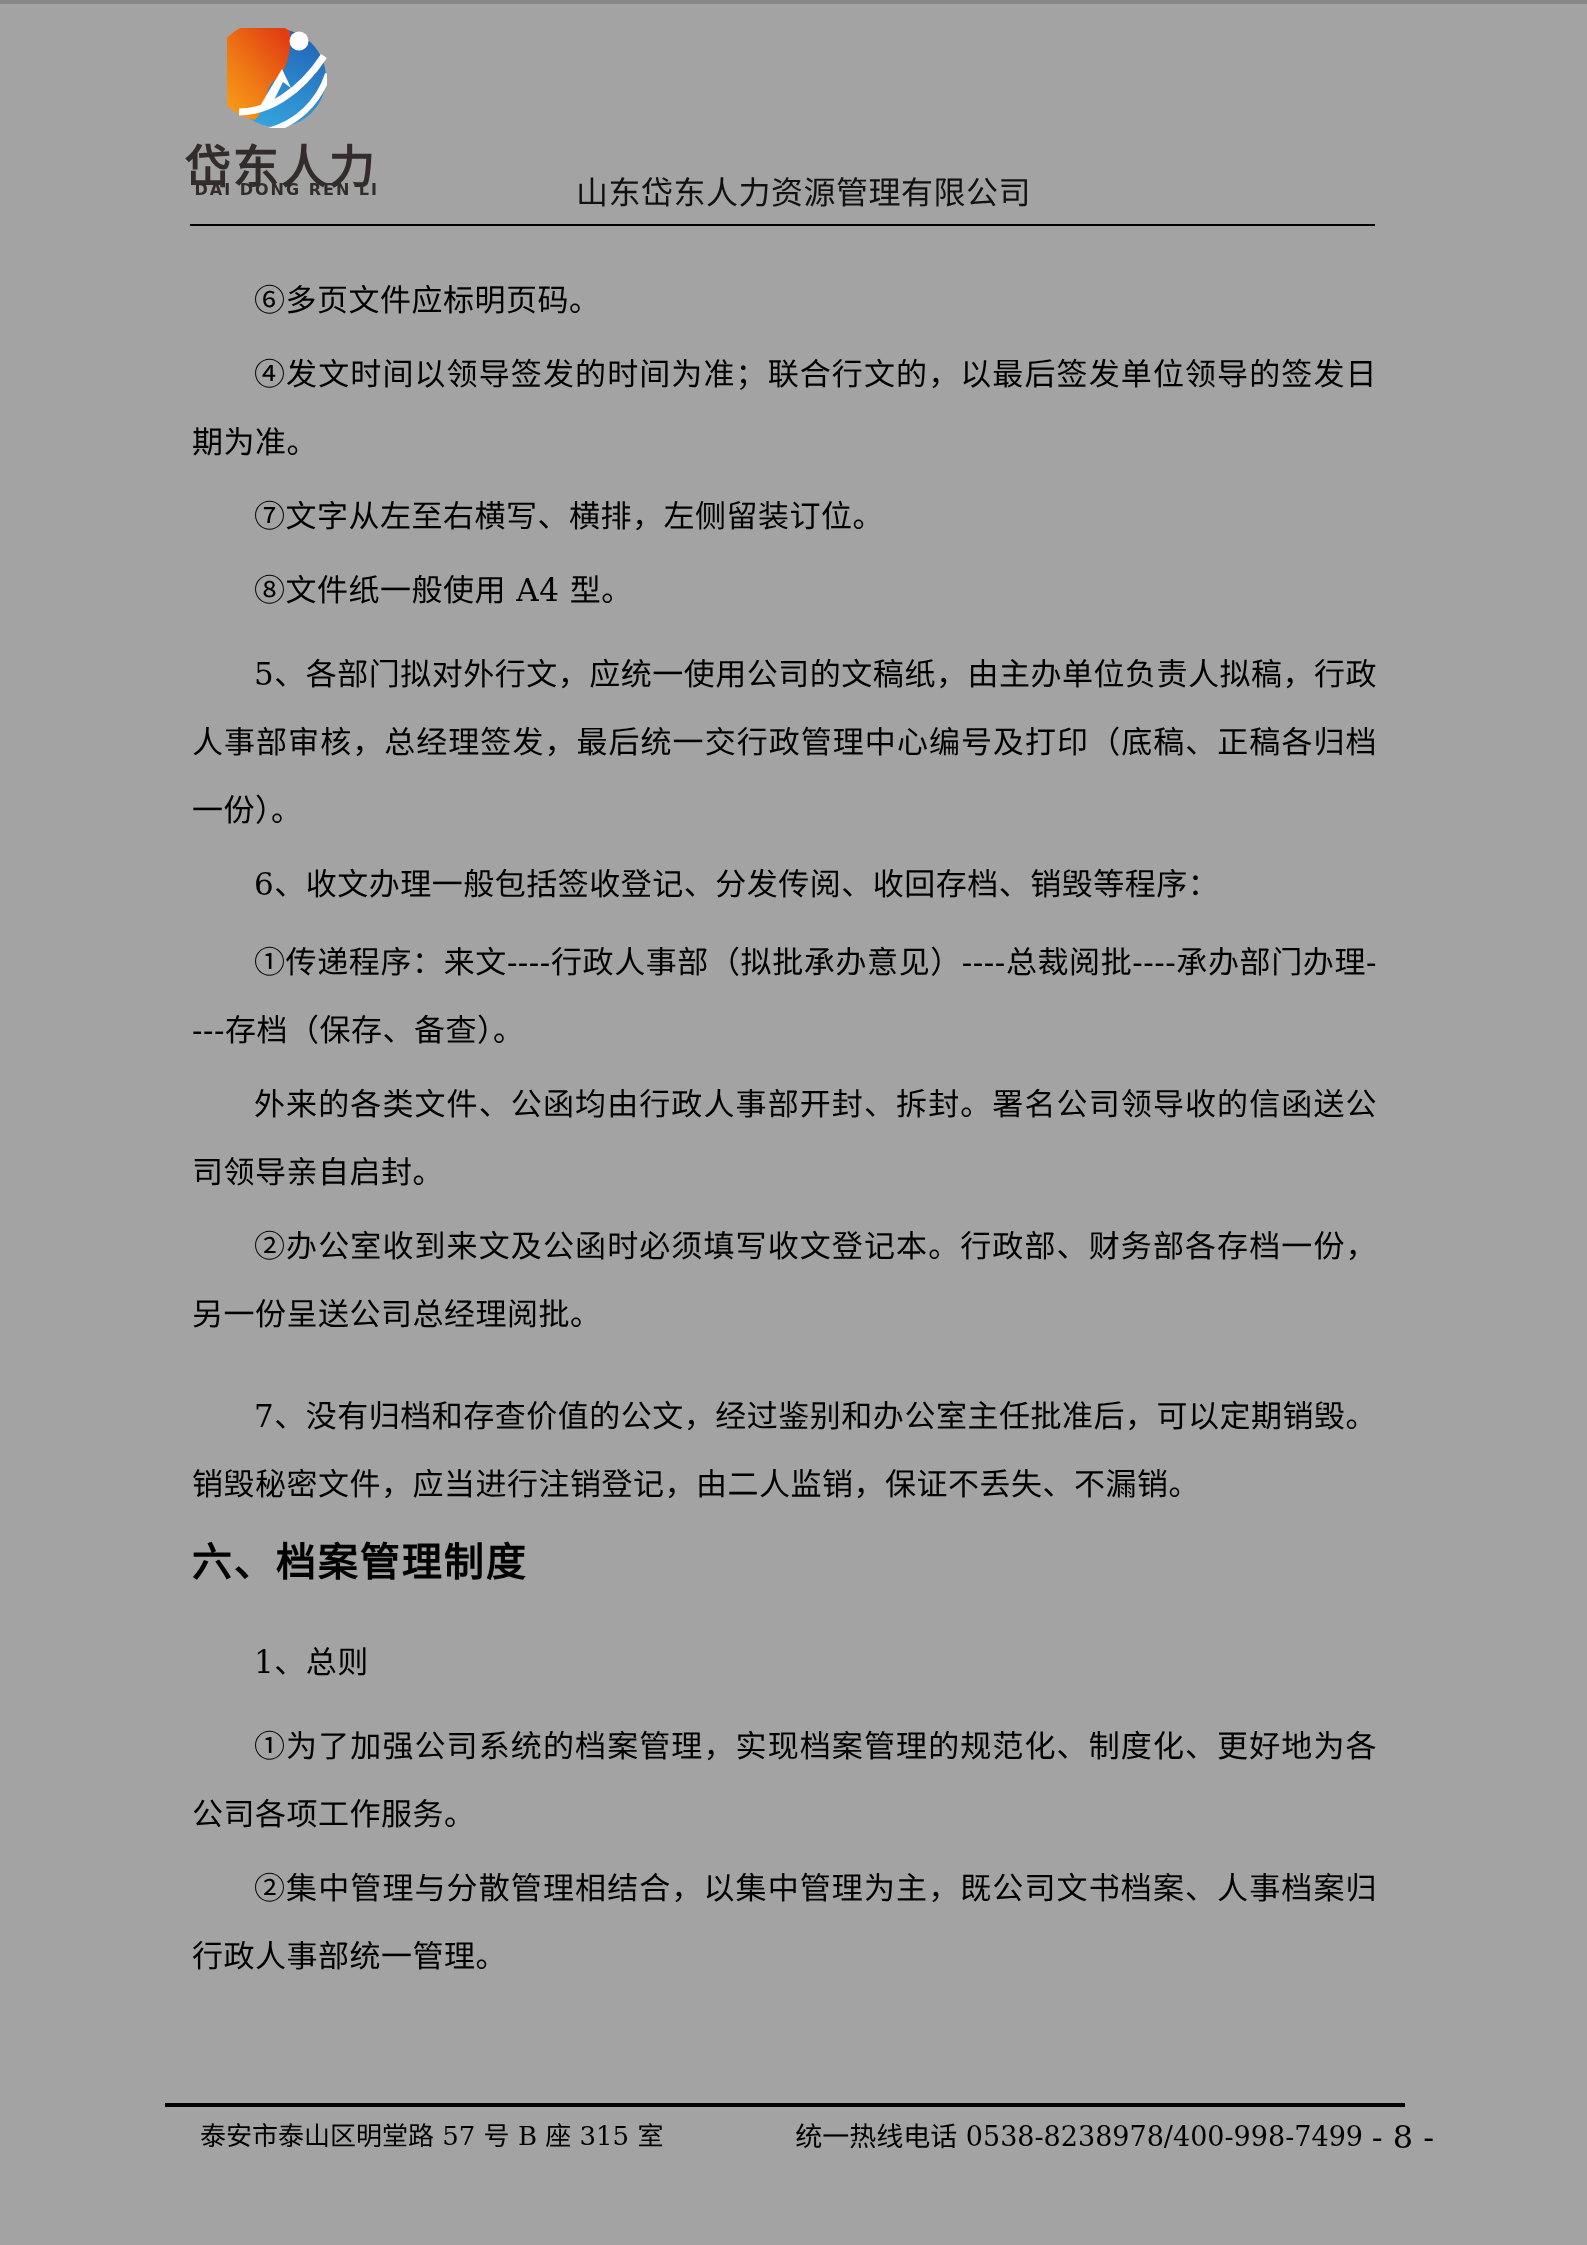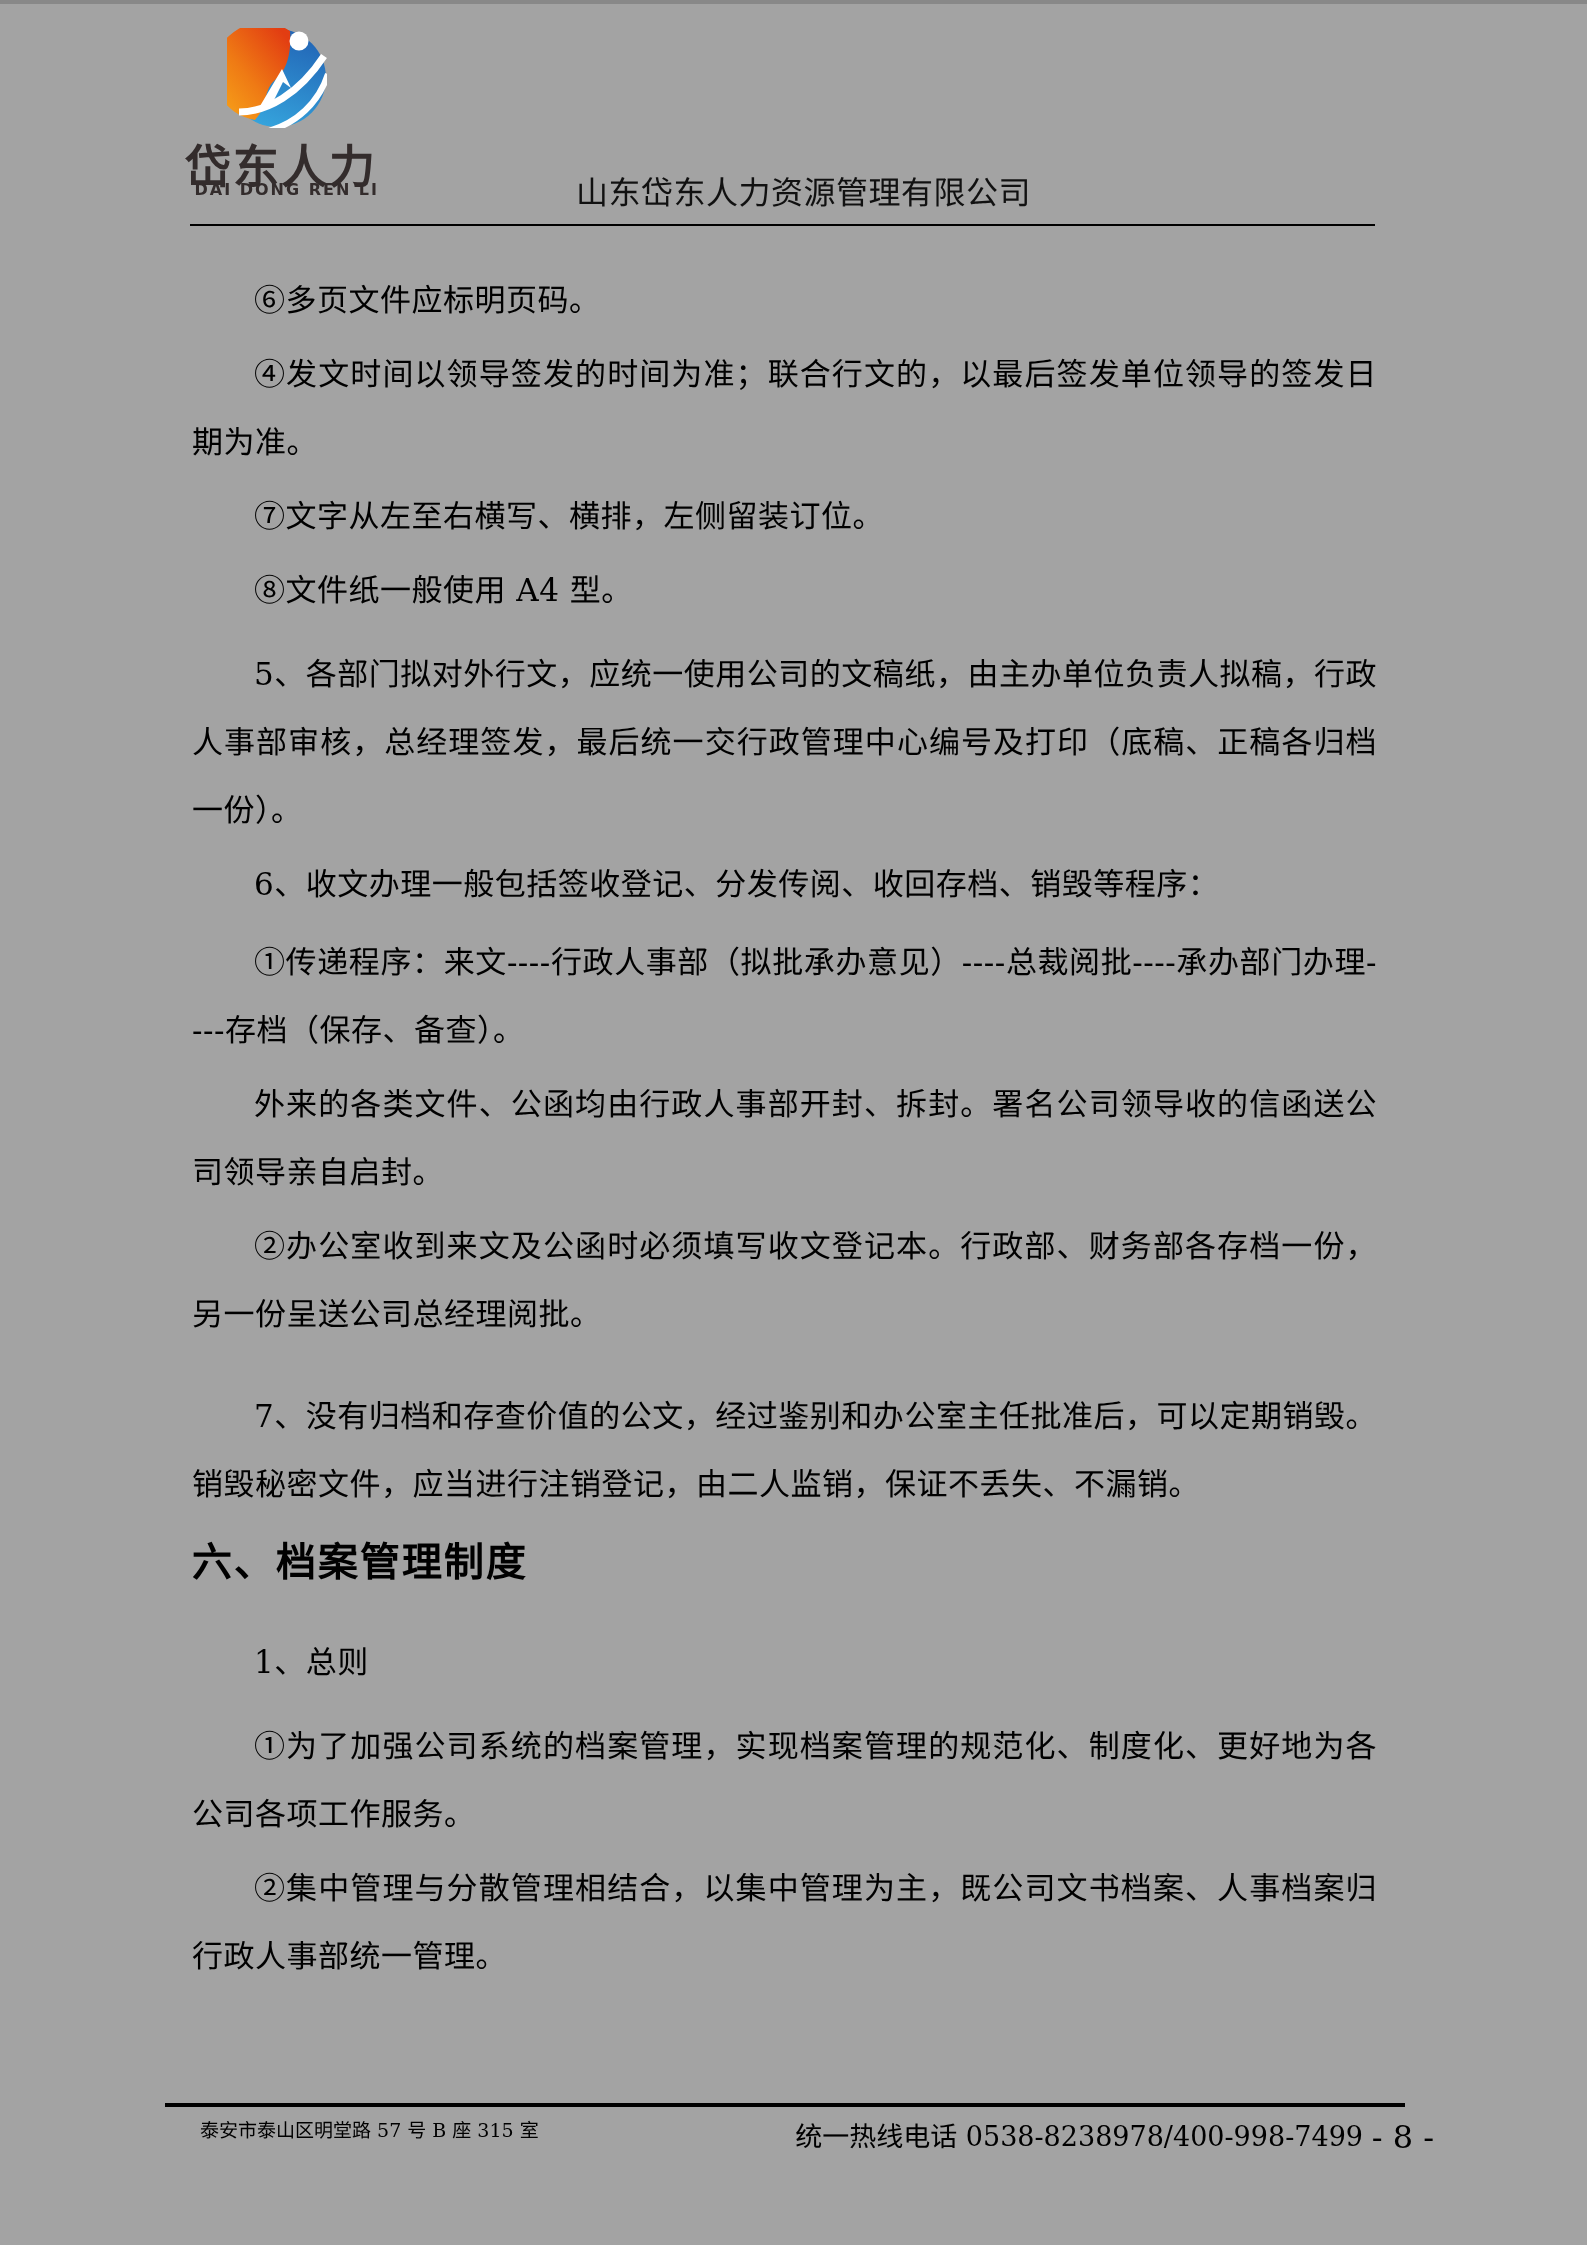--- a/index.html
+++ b/index.html
@@ -59,21 +59,21 @@
     color: #000;
   }
 
   
   .footer-rule {
     position: absolute; left: 165px; top: 2099px;
     width: 1240px; height: 4px; background: #000;
   }
   .footer-address {
     position: absolute; left: 200px; top: 2111px;
-    font-size: 19px; color: #000; white-space: nowrap;
+    font-size: 26px; color: #000; white-space: nowrap;
   }
   .footer-hotline {
     position: absolute; right: 224px; top: 2111px;
     font-size: 27px; color: #000; white-space: nowrap;
   }
   .page-number {
     position: absolute; left: 1365px; top: 2114px; width: 76px;
     font-size: 32px; text-align: center; color: #000; white-space: nowrap;
   }
 </style>

